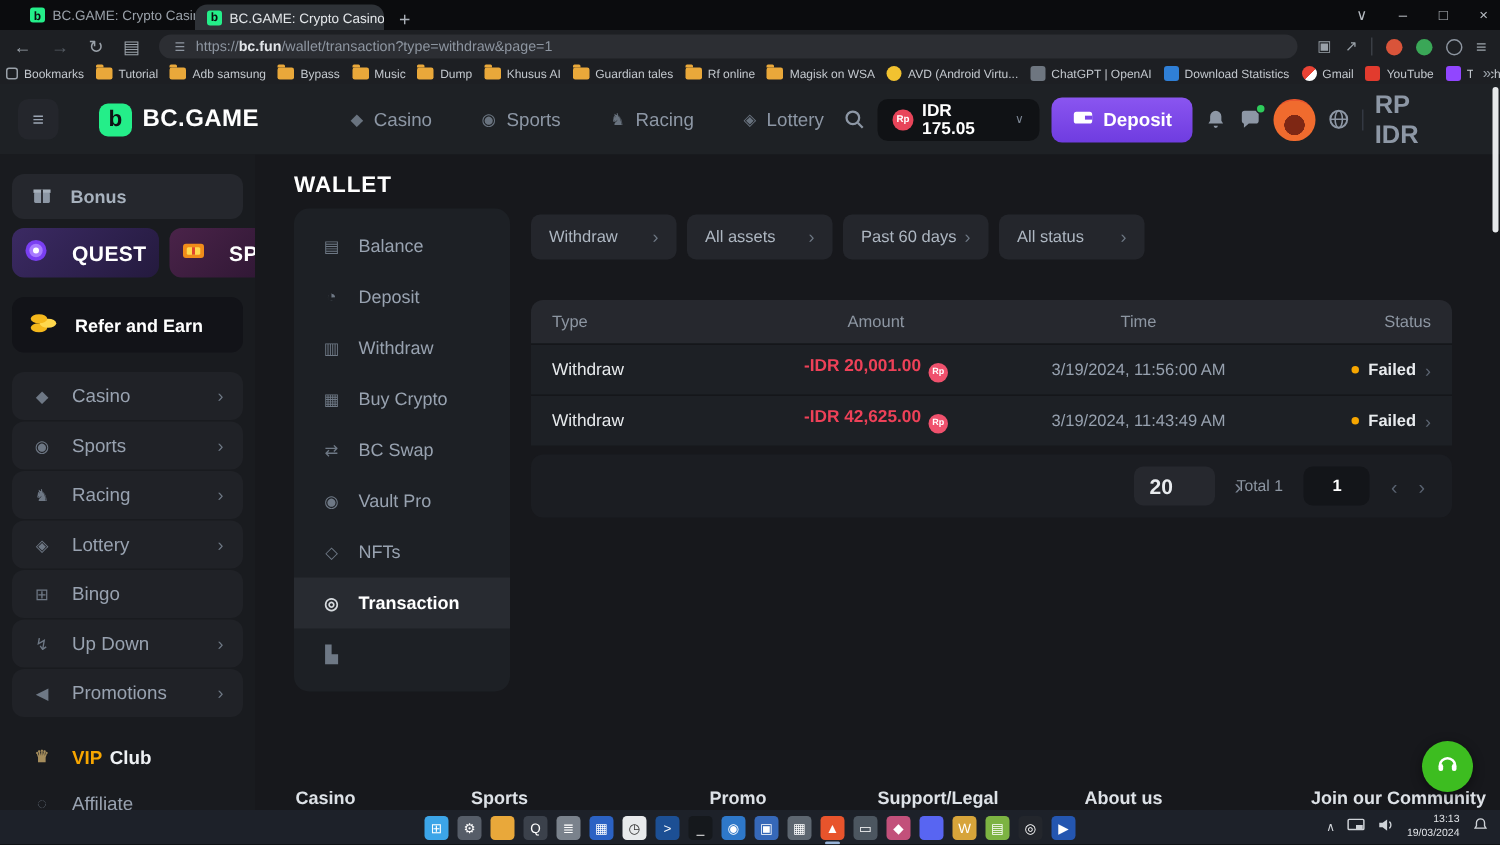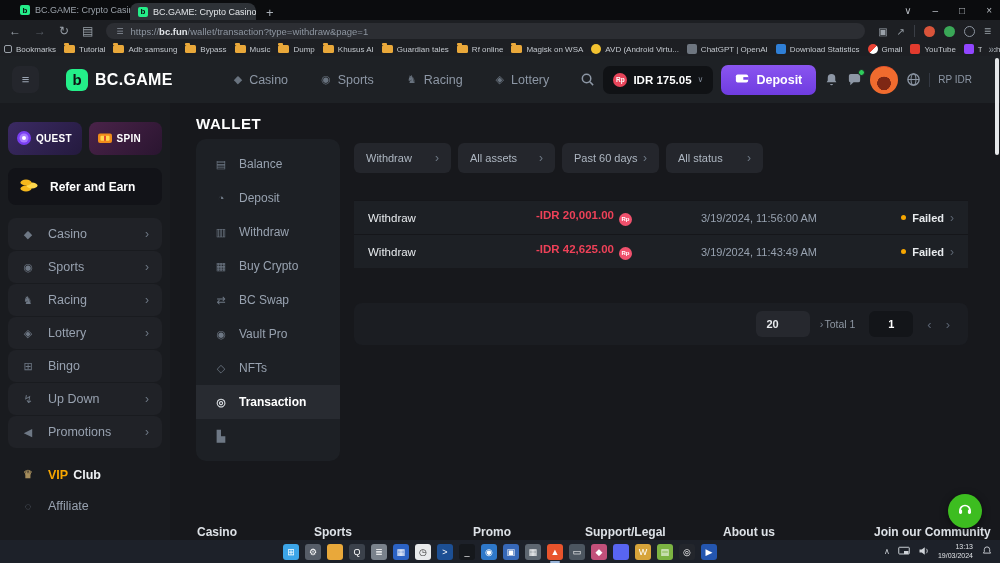--- a/index.html
+++ b/index.html
@@ -71,30 +71,30 @@
   .balance-amt { color:#fff; font-weight:700; font-size:11.5px; }
   .pill-chev { color:#7c8694; font-size:8px; }
   .deposit-btn { background:linear-gradient(180deg,#8a55f0,#6f3ce0); border-radius:7px; height:30px;
     padding:0 14px; display:flex; align-items:center; gap:7px; color:#fff; font-weight:700; font-size:12.5px; }
   .icon-btn { position:relative; display:flex; align-items:center; }
   .chat-dot { position:absolute; top:-3px; right:-3px; width:7px; height:7px; border-radius:50%;
     background:#2ecc5b; border:1.5px solid #1e2125; }
   .avatar { width:28px; height:28px; border-radius:50%;
     background:radial-gradient(circle at 50% 62%, #7e2714 0 30%, #f06b2e 31% 72%, #e8542c 73%); }
   .hdr-divider { width:1px; height:14px; background:#333842; }
-  .rp-idr { color:#8d97a5; font-size:10px; font-weight:400; }
+  .rp-idr { color:#8d97a5; font-size:17px; font-weight:700; }
 
   
   .sidebar { position:absolute; left:0; top:103px; width:170px; bottom:23px; background:#191b1f;
     padding:13px 8px 0 8px; }
   .bonus-btn { height:30px; background:#25272d; border-radius:8px; display:flex; align-items:center;
     gap:12px; padding:0 13px; color:#a7b1bd; font-size:12px; font-weight:600; }
   .quest-row { display:flex; gap:7px; margin-top:6px; }
-  .half-btn { flex:1; height:33px; border-radius:8px; display:flex; align-items:center; gap:4px;
-    padding:0 8px; color:#fff; font-size:10px; font-weight:800; letter-spacing:.3px; }
+  .half-btn { flex:1; height:33px; border-radius:8px; display:flex; align-items:center; gap:16px;
+    padding:0 8px; color:#fff; font-size:14px; font-weight:800; letter-spacing:.3px; }
   .quest-btn { background:linear-gradient(135deg,#3b2a63,#241a3e); }
   .spin-btn { background:linear-gradient(135deg,#4a2349,#2a1530); }
   .refer-btn { margin-top:13px; height:37px; background:#121318; border-radius:8px; display:flex;
     align-items:center; gap:11px; padding:0 11px; color:#fff; font-weight:700; font-size:12px; }
   .side-menu { margin-top:13px; display:flex; flex-direction:column; gap:1px; }
   .menu-item { height:32px; background:#202227; border-radius:8px; display:flex; align-items:center;
     gap:13px; padding:0 13px; color:#98a2b0; font-size:12.5px; }
   .mi-icon { width:14px; text-align:center; color:#6e7885; font-size:11px; flex:none; }
   .mi-chev { margin-left:auto; color:#6e7885; font-size:12px; }
   .vip-row { margin-top:13px; height:27px; display:flex; align-items:center; gap:13px; padding:0 13px;
@@ -134,21 +134,21 @@
     color:#fff; font-size:6px; font-weight:800; align-items:center; justify-content:center;
     margin-left:5px; vertical-align:-2px; }
   .cell-time { color:#97a1af; font-size:11px; }
   .status-dot { width:5px; height:5px; border-radius:50%; background:#f7a600; }
   .status-text { font-weight:700; font-size:11px; color:#e8ebee; }
   .row-chev { color:#5c6572; font-size:12px; }
 
   .pagination { position:absolute; left:184px; top:200px; width:614px; height:42px; background:#1b1d22;
     border-radius:8px; display:flex; align-items:center; justify-content:flex-end; padding-right:18px; gap:14px; }
   .page-size { width:54px; height:26px; background:#26282e; border-radius:6px; display:flex;
-    align-items:center; justify-content:space-between; padding:0 10px; color:#e8ebee; font-size:11px; font-weight:700;gap:41px; }
+    align-items:center; justify-content:space-between; padding:0 10px; color:#e8ebee; font-size:14px; font-weight:700;gap:41px; }
   .page-size span:last-child { color:#7b8492; font-weight:400; }
   .total-label { color:#8d96a2; font-size:10.5px; }
   .page-box { width:44px; height:26px; background:#131519; border-radius:6px; color:#fff; font-weight:700;
     font-size:11px; display:flex; align-items:center; justify-content:center; }
   .pg-arrow { color:#596270; font-size:13px; }
 
   .footer-link { position:absolute; top:422px; color:#dde1e6; font-weight:700; font-size:12px; white-space:nowrap; }
   .fl-0{left:27px;} .fl-1{left:144px;} .fl-2{left:303px;} .fl-3{left:415px;} .fl-4{left:553px;} .fl-5{left:704px;}
 
   .support-btn { position:absolute; right:18px; bottom:12px; width:34px; height:34px; border-radius:50%;
@@ -346,20 +346,28 @@
             <ellipse cx="8" cy="8" rx="2.6" ry="6" fill="none" stroke="#8d97a5" stroke-width="1.1"></ellipse>
             <line x1="2" y1="8" x2="14" y2="8" stroke="#8d97a5" stroke-width="1.1"></line>
           </svg>
       </span>
       <span class="hdr-divider"></span>
       <span class="rp-idr">RP IDR</span>
     </div>
   </div>
 
   <div class="sidebar">
+    <div class="bonus-btn">
+      <span><svg viewBox="0 0 16 16" width="14" height="14">
+            <rect x="2" y="6" width="12" height="8" rx="1" fill="#8d97a5"></rect>
+            <rect x="1.5" y="3.8" width="13" height="2.6" fill="#a7b1bd"></rect>
+            <line x1="8" y1="3.8" x2="8" y2="14" stroke="#25272d" stroke-width="1.4"></line>
+          </svg></span>
+      <span>Bonus</span>
+    </div>
     <div class="quest-row">
       <div class="half-btn quest-btn">
         <span><svg viewBox="0 0 16 16" width="16" height="16">
               <circle cx="8" cy="8" r="7" fill="#7a3ff2"></circle>
               <circle cx="8" cy="8" r="4.5" fill="#a77bff"></circle>
               <circle cx="8" cy="8" r="2" fill="#fff"></circle>
             </svg></span>
         <span>QUEST</span>
       </div>
       <div class="half-btn spin-btn">
@@ -479,20 +487,26 @@
           <span>Past 60 days</span>
           <span class="fp-chev">›</span>
         </div>
         <div class="filter-pill">
           <span>All status</span>
           <span class="fp-chev">›</span>
         </div>
       </div>
 
     <div class="tx-table">
+      <div class="table-header">
+        <div class="col-type">Type</div>
+        <div class="col-amount">Amount</div>
+        <div class="col-time">Time</div>
+        <div class="col-status">Status</div>
+      </div>
       <div>
           <div class="table-row">
             <div class="col-type">Withdraw</div>
             <div class="col-amount"><span class="amount-text">-IDR 20,001.00</span><span class="rp-badge">Rp</span></div>
             <div class="col-time cell-time">3/19/2024, 11:56:00 AM</div>
             <div class="col-status">
               <span class="status-dot"></span>
               <span class="status-text">Failed</span>
               <span class="row-chev">›</span>
             </div>

